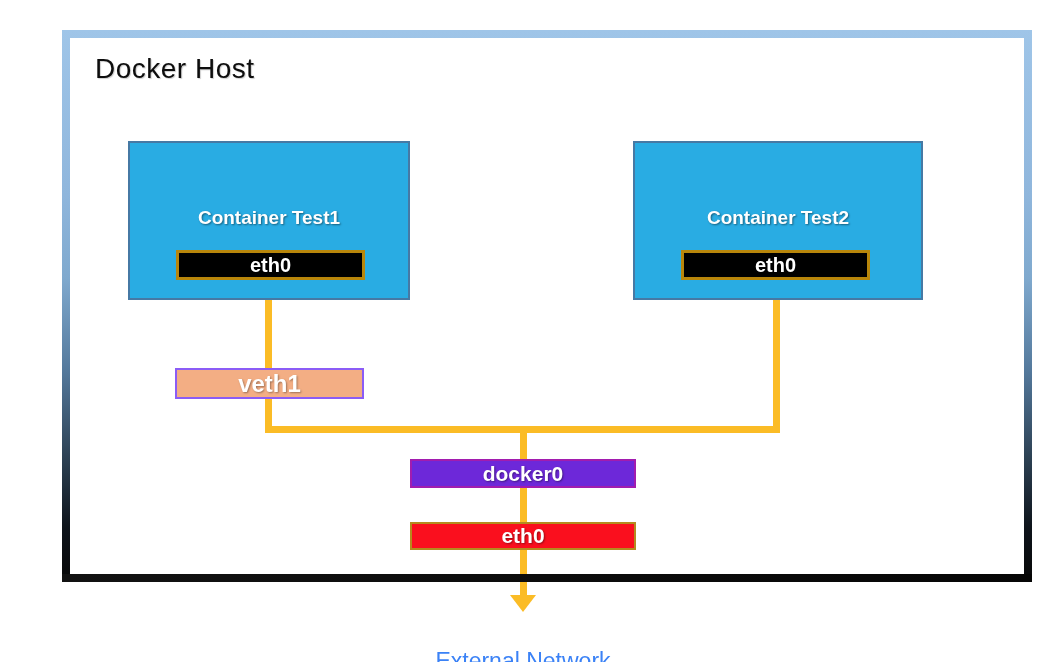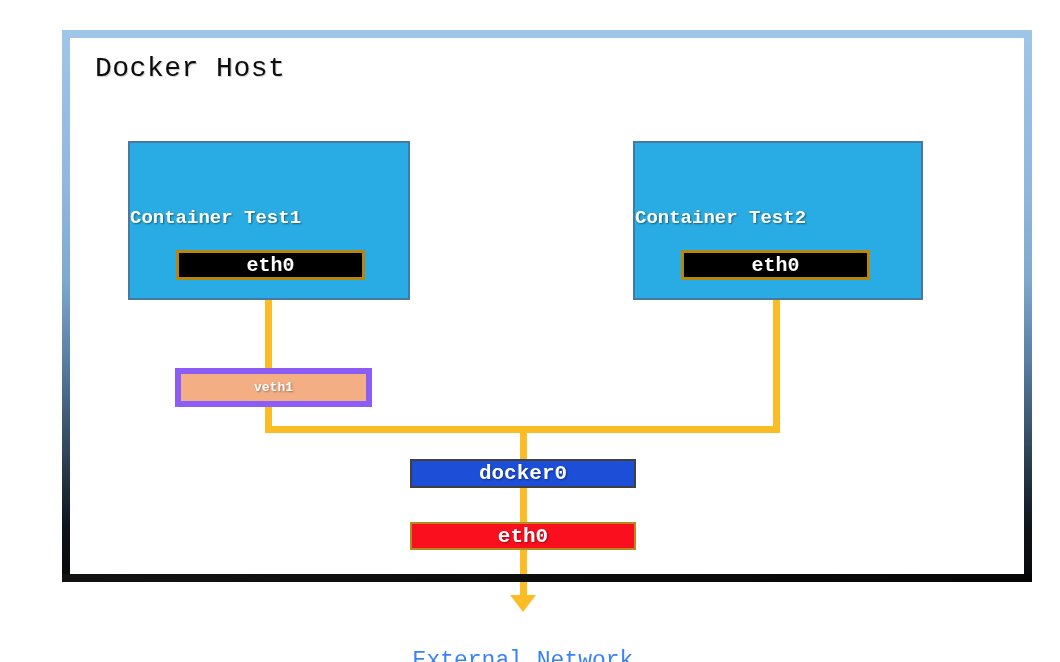--- a/index.html
+++ b/index.html
@@ -2,21 +2,21 @@
 <html><head>
 <meta charset="utf-8">
 <style>
   html, body { margin: 0; padding: 0; background: #ffffff; }
   .canvas {
     position: relative;
     width: 1060px;
     height: 662px;
     background: #ffffff;
     overflow: hidden;
-    font-family: Liberation Mono, monospace;
+    font-family: Liberation Sans, sans-serif;
   }
 
   
   .host-frame {
     position: absolute;
     left: 62px; top: 30px;
     width: 970px; height: 552px;
     background: linear-gradient(to bottom,
       #9FC5E8 0%, #8FB6DC 30%, #7FA9CE 45%,
       #53789B 62%, #2B3F51 78%, #0E141B 90%, #080808 100%);
@@ -70,21 +70,21 @@
     width: 278px; height: 155px;
     background: #29ACE3;
     border: 2px solid #4679A4;
     z-index: 2;
   }
   .container-1 { left: 128px; }
   .container-2 { left: 633px; padding-left: 8px; }
   .container-label {
     position: absolute;
     left: 0; right: 0; top: 64px;
-    text-align: left;
+    text-align: center;
     color: #ffffff;
     font-weight: bold;
     font-size: 19px;
     text-shadow: 1px 1px 2px rgba(0,0,0,0.45);
   }
   .iface-chip {
     position: absolute;
     left: 46px; top: 107px;
     width: 183px; height: 24px;
     background: #000000;
@@ -93,43 +93,43 @@
     color: #ffffff; font-weight: bold; font-size: 20px;
     text-shadow: 1px 1px 2px rgba(0,0,0,0.6);
   }
 
   
   .veth-chip {
     position: absolute;
     top: 368px;
     width: 185px; height: 27px;
     background: #F3AE84;
-    border: 6px solid #8b5cf6;
+    border: 2px solid #8b5cf6;
     display: flex; align-items: center; justify-content: center;
-    color: #ffffff; font-weight: bold; font-size: 13px;
+    color: #ffffff; font-weight: bold; font-size: 24px;
     text-shadow: 1px 1px 2px rgba(0,0,0,0.35);
     z-index: 2;
   }
   .veth-1 { left: 175px; }
   .veth-2 { left: 683px; }
 
   
   .bridge-chip, .hostif-chip {
     position: absolute;
     left: 410px;
     width: 222px;
     display: flex; align-items: center; justify-content: center;
     color: #ffffff; font-weight: bold; font-size: 21px;
     text-shadow: 1px 1px 2px rgba(0,0,0,0.4);
     z-index: 2;
   }
   .bridge-chip {
     top: 459px; height: 25px;
-    background: #1d4ed8;
-    border: 2px solid #404040;
+    background: #6d28d9;
+    border: 2px solid #a21caf;
   }
   .hostif-chip {
     top: 522px; height: 24px;
     background: #FA0F1E;
     border: 2px solid #B58A1E;
   }
 
   .external-label {
     position: absolute;
     left: 373px; top: 648px;

